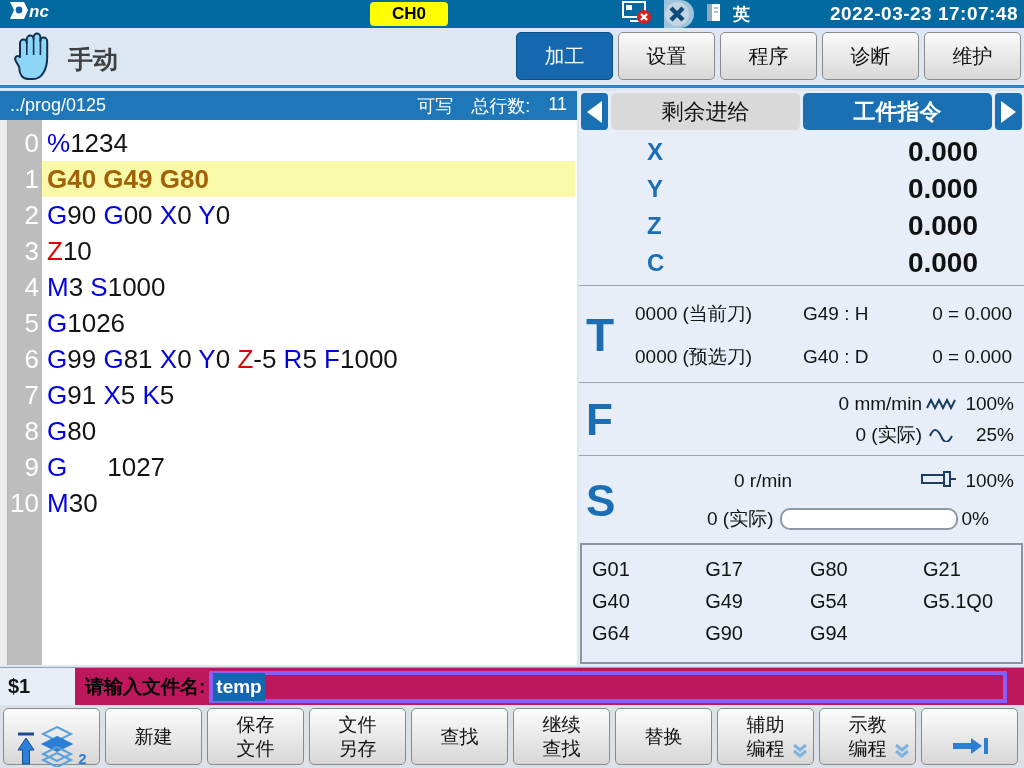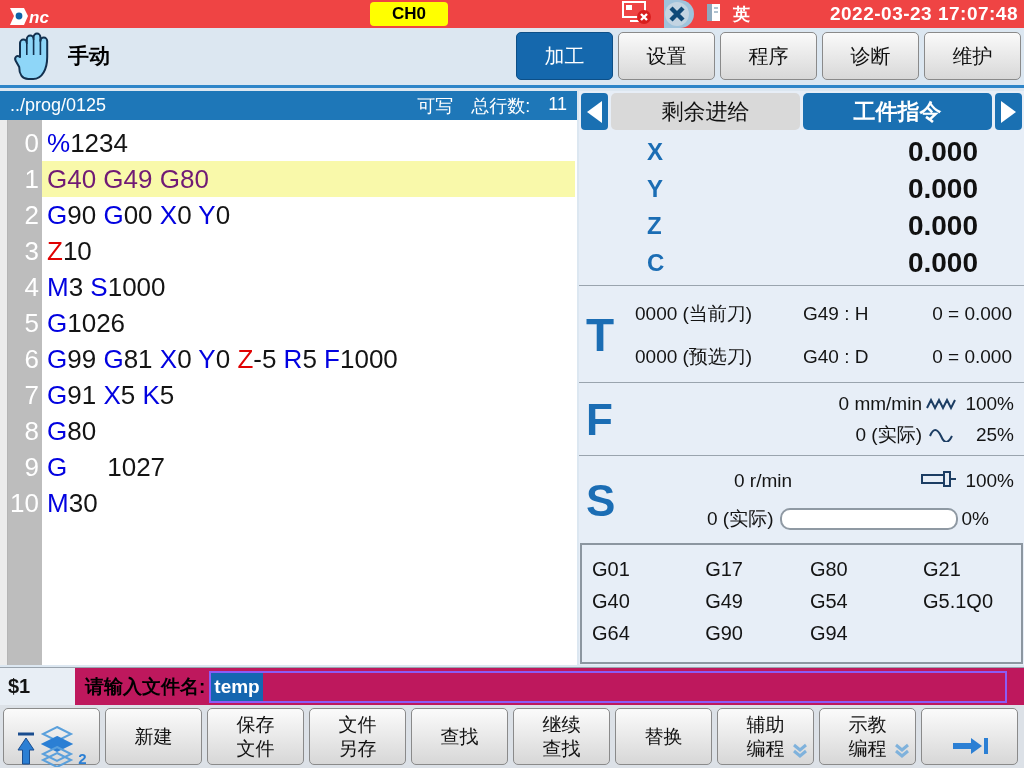--- a/index.html
+++ b/index.html
@@ -4,36 +4,36 @@
 <style>
   * { margin:0; padding:0; box-sizing:border-box; }
   html,body { width:1024px; height:768px; }
   body {
     position:relative; overflow:hidden;
     font-family:"Liberation Sans", sans-serif;
     background:#dce7f1; color:#141414;
   }
   
   .topbar { position:absolute; left:0; top:0; width:1024px; height:28px;
-    background:#ef4444; display:flex; align-items:flex-end; }
+    background:#0369a1; display:flex; align-items:flex-start; }
   .logo { margin-left:8px; display:flex; align-items:center; }
   .ch0-badge { position:absolute; left:370px; top:2px; width:78px; height:24px;
     background:#ffff00; border-radius:4px; color:#000; font-size:17px; font-weight:bold;
     display:flex; align-items:center; justify-content:center; }
   .top-icons { position:absolute; left:620px; top:0; height:28px; display:flex; align-items:center; gap:12px; }
   .lang-ind { color:#fff; font-size:17px; font-weight:bold; }
   .clock { position:absolute; right:6px; top:0; height:28px; display:flex; align-items:center;
     color:#fff; font-size:19px; font-weight:bold; letter-spacing:0.5px; }
   .circle-x-bg { background:#9fc3dc; border-radius:0 14px 14px 0; padding:1px 4px 1px 0; display:flex; align-items:center;}
   
   .modebar { position:absolute; left:0; top:28px; width:1024px; height:60px;
     background:#dce7f1; border-bottom:3px solid #2e85c8; }
   .hand { position:absolute; left:10px; top:3px; }
-  .mode-label { position:absolute; left:68px; top:0; height:56px; display:flex; align-items:center;
-    color:#000000; font-size:21px; font-weight:bold; }
+  .mode-label { position:absolute; left:68px; top:0; height:63px; display:flex; align-items:center;
+    color:#404040; font-size:25px; font-weight:bold; }
   .main-tabs { position:absolute; right:3px; top:4px; display:flex; gap:5px; }
   .tab-btn { width:97px; height:48px; border:1px solid #8a8a8a; border-radius:5px;
     background:linear-gradient(#fafafa,#d8d8d8); color:#111; font-size:20px;
     display:flex; align-items:center; justify-content:center; }
   .tab-btn.active { background:#1568ad; border-color:#0d4f87; color:#fff; }
   
   .main { position:absolute; left:0; top:91px; width:1024px; height:574px; }
   
   .editor { position:absolute; left:0; top:0; width:577px; height:574px; background:#fff; }
   .editor-header { height:29px; background:#1e77b8; color:#fff; font-size:18px;
@@ -83,21 +83,21 @@
   .prog-bar { width:178px; height:22px; background:#fff; border:2px solid #8f99a3; border-radius:10px; margin-left:6px; }
   .modal-g { position:absolute; left:1px; right:1px; top:452px; height:121px;
     border:2px solid #8c96a0; padding:8px 10px; display:grid;
     grid-template-columns:27% 25% 27% 21%; grid-auto-rows:32px; font-size:20px; align-items:center; }
   
   .inputbar { position:absolute; left:0; top:667px; width:1024px; height:38px;
     background:#e8eef5; border-top:1px solid #9aa4ae; display:flex; align-items:center; }
   .chan-label { width:75px; padding-left:8px; font-size:20px; font-weight:bold; }
   .blueband { flex:1; height:100%; background:#be185d; display:flex; align-items:center;text-align:center; }
   .prompt { padding:0 4px 0 10px; font-size:19px; font-weight:bold; color:#000; white-space:nowrap; }
-  .file-field { flex:1; height:32px; margin-right:17px; border:2px solid #8b5cf6; display:flex; align-items:center; }
+  .file-field { flex:1; height:32px; margin-right:17px; border:4px solid #8b5cf6; display:flex; align-items:center; }
   .sel-text { background:#1566b0; color:#fff; font-size:19px; font-weight:bold; padding:3px 3px; }
   
   .toolbar { position:absolute; left:0; top:705px; width:1024px; height:63px;
     background:#dce1e7; display:flex; gap:5px; padding:2px 3px; align-items:center; }
   .tool-btn { width:97px; height:57px; border:1px solid #8a8a8a; border-radius:5px;
     background:linear-gradient(#fbfbfb,#d7d7d7); color:#111; font-size:19px; line-height:1.25;
     display:flex; align-items:center; justify-content:center; text-align:center;
     white-space:pre-line; position:relative; }
   .chev { position:absolute; right:5px; top:8px; }
   .icon-cluster { display:flex; align-items:flex-end; gap:4px; }
@@ -175,21 +175,21 @@
     <div class="editor-body">
       <div class="scroll-strip"></div>
       <div class="gutter-bg"></div>
       <div class="code-lines">
           <div class="code-line">
             <span class="ln">0</span>
             <span class="code"><span style="color: rgb(2, 2, 224);">%</span><span style="color: rgb(20, 20, 20);">1234</span></span>
           </div>
           <div class="code-line">
             <span class="ln">1</span>
-            <span class="code hl"><span style="color: #701a75;">G40 G49 G80</span></span>
+            <span class="code hl"><span style="color: #a16207; font-weight: bold;">G40 G49 G80</span></span>
           </div>
           <div class="code-line">
             <span class="ln">2</span>
             <span class="code"><span style="color: rgb(2, 2, 224);">G</span><span style="color: rgb(20, 20, 20);">90 </span><span style="color: rgb(2, 2, 224);">G</span><span style="color: rgb(20, 20, 20);">00 </span><span style="color: rgb(2, 2, 224);">X</span><span style="color: rgb(20, 20, 20);">0 </span><span style="color: rgb(2, 2, 224);">Y</span><span style="color: rgb(20, 20, 20);">0</span></span>
           </div>
           <div class="code-line">
             <span class="ln">3</span>
             <span class="code"><span style="color: rgb(224, 2, 2);">Z</span><span style="color: rgb(20, 20, 20);">10</span></span>
           </div>
           <div class="code-line">

